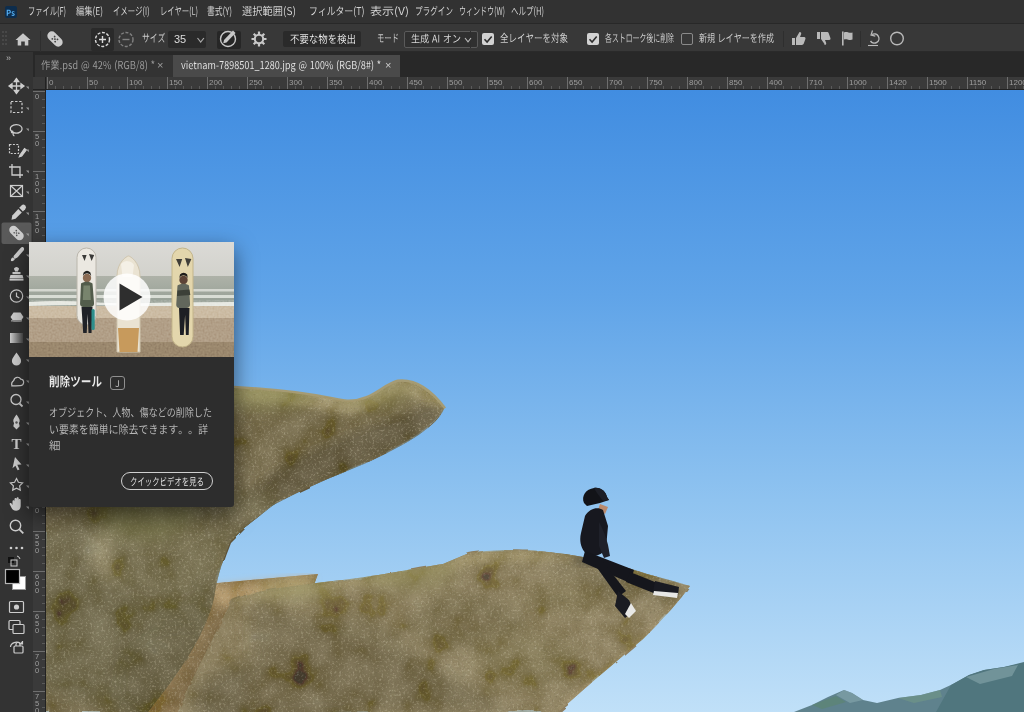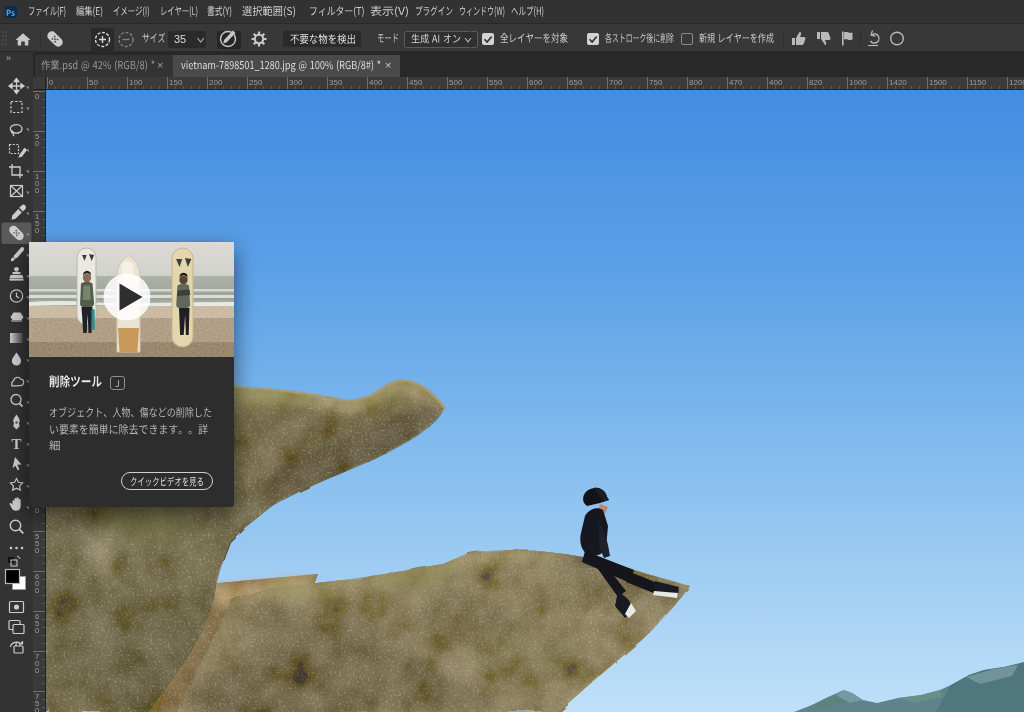--- a/index.html
+++ b/index.html
@@ -177,23 +177,23 @@
 <div class="rlab" style="left:329px;top:79px">350</div>
 <div class="rlab" style="left:369px;top:79px">400</div>
 <div class="rlab" style="left:409px;top:79px">450</div>
 <div class="rlab" style="left:449px;top:79px">500</div>
 <div class="rlab" style="left:489px;top:79px">550</div>
 <div class="rlab" style="left:529px;top:79px">600</div>
 <div class="rlab" style="left:569px;top:79px">650</div>
 <div class="rlab" style="left:609px;top:79px">700</div>
 <div class="rlab" style="left:649px;top:79px">750</div>
 <div class="rlab" style="left:689px;top:79px">800</div>
-<div class="rlab" style="left:729px;top:79px">470</div>
+<div class="rlab" style="left:729px;top:79px">850</div>
 <div class="rlab" style="left:769px;top:79px">400</div>
-<div class="rlab" style="left:809px;top:79px">820</div>
+<div class="rlab" style="left:809px;top:79px">710</div>
 <div class="rlab" style="left:849px;top:79px">1000</div>
 <div class="rlab" style="left:889px;top:79px">1420</div>
 <div class="rlab" style="left:929px;top:79px">1500</div>
 <div class="rlab" style="left:969px;top:79px">1150</div>
 <div class="rlab" style="left:1009px;top:79px">1200</div>
 <div id="vruler" style="background-image:
 repeating-linear-gradient(180deg,#6e6e6e 0px,#6e6e6e 1px,transparent 1px,transparent 40px),
 repeating-linear-gradient(180deg,#5a5a5a 0px,#5a5a5a 1px,transparent 1px,transparent 8px);
 background-size:13px 622px,4px 622px;background-position:0 1px,9px 1px;background-repeat:no-repeat,repeat-y"></div>
 <div class="vlab" style="top:93px">0</div>

